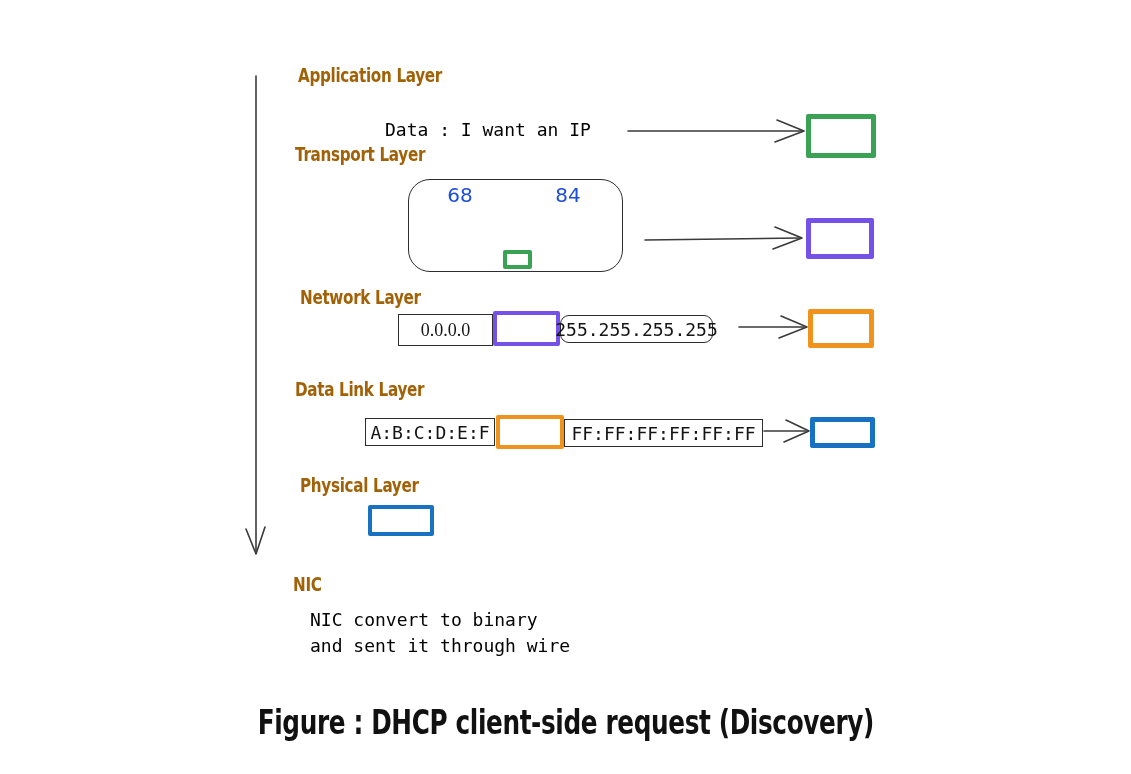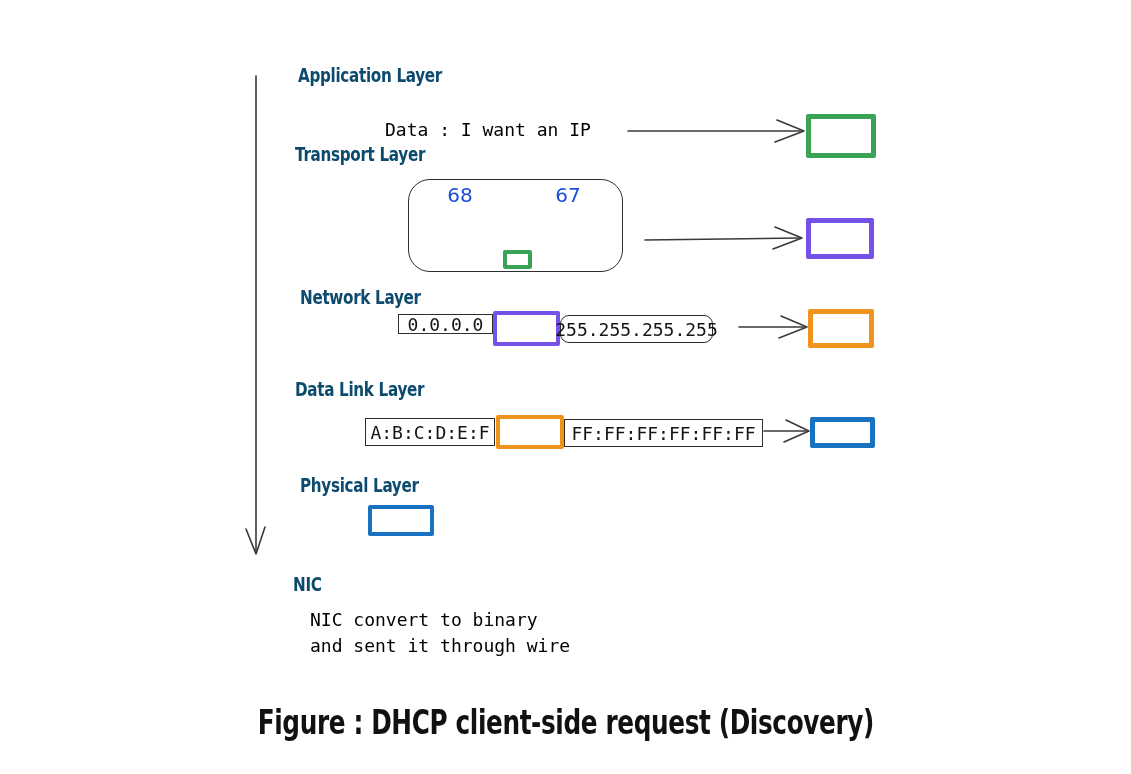--- a/index.html
+++ b/index.html
@@ -12,21 +12,21 @@
     color: #1d1d1d;
     overflow: hidden;
   }
   .abs { position: absolute; }
 
   
   .hand-bold {
     font-weight: 700;
     font-size: 19px;
     letter-spacing: -0.4px;
-    color: #0c4a6e;
+    color: #a16207;
     white-space: nowrap;
   }
   .hand-bold .squish {
     display: inline-block;
     transform: scaleX(0.80);
     transform-origin: left center;
   }
 
   
   .mono {
@@ -139,28 +139,28 @@
     <span class="squish">Application Layer</span>
   </div>
   <div class="abs mono" style="left:385px; top:119px;">Data : I want an IP</div>
   <div class="abs frame" style="left: 806px; top: 114px; width: 70px; height: 44px; border-color: rgb(58, 162, 84);"></div>
 
   <div class="abs hand-bold" style="left:295px; top:143px;">
     <span class="squish">Transport Layer</span>
   </div>
   <div class="abs transport-box" style="left:408px; top:179px; width:215px; height:93px;"></div>
   <div class="abs port" style="left:428px; top:183px; width:64px;">68</div>
-  <div class="abs port" style="left:536px; top:183px; width:64px;">67</div>
+  <div class="abs port" style="left:536px; top:183px; width:64px;">84</div>
   <div class="abs frame" style="left: 503px; top: 250px; width: 29px; height: 19px; border-width: 4px; border-color: rgb(58, 162, 84);"></div>
   <div class="abs frame" style="left: 806px; top: 218px; width: 68px; height: 41px; border-color: rgb(116, 82, 232);"></div>
 
   <div class="abs hand-bold" style="left:300px; top:286px;">
     <span class="squish">Network Layer</span>
   </div>
-  <div class="abs cell" style="left:398px; top:314px; width:95px; height:20px;">0.0.0.0</div>
+  <div class="abs cell" style="left:398px; top:314px; width:95px; height:32px;font-family:Liberation Serif, serif;">0.0.0.0</div>
   <div class="abs frame" style="left: 493px; top: 311px; width: 67px; height: 35px; border-width: 4.5px; border-color: rgb(116, 82, 232);"></div>
   <div class="abs cell" style="left:560px; top:315px; width:153px; height:28px;border-radius:9px;">255.255.255.255</div>
   <div class="abs frame" style="left: 808px; top: 309px; width: 66px; height: 39px; border-color: rgb(240, 147, 28);"></div>
 
   <div class="abs cell" style="left:365px; top:418px; width:130px; height:28px;">A:B:C:D:E:F</div>
   <div class="abs hand-bold" style="left:295px; top:378px;">
     <span class="squish">Data Link Layer</span>
   </div>
   <div class="abs frame" style="left: 496px; top: 415px; width: 68px; height: 34px; border-width: 4.5px; border-color: rgb(240, 147, 28);"></div>
   <div class="abs cell" style="left:564px; top:419px; width:199px; height:28px;">FF:FF:FF:FF:FF:FF</div>

